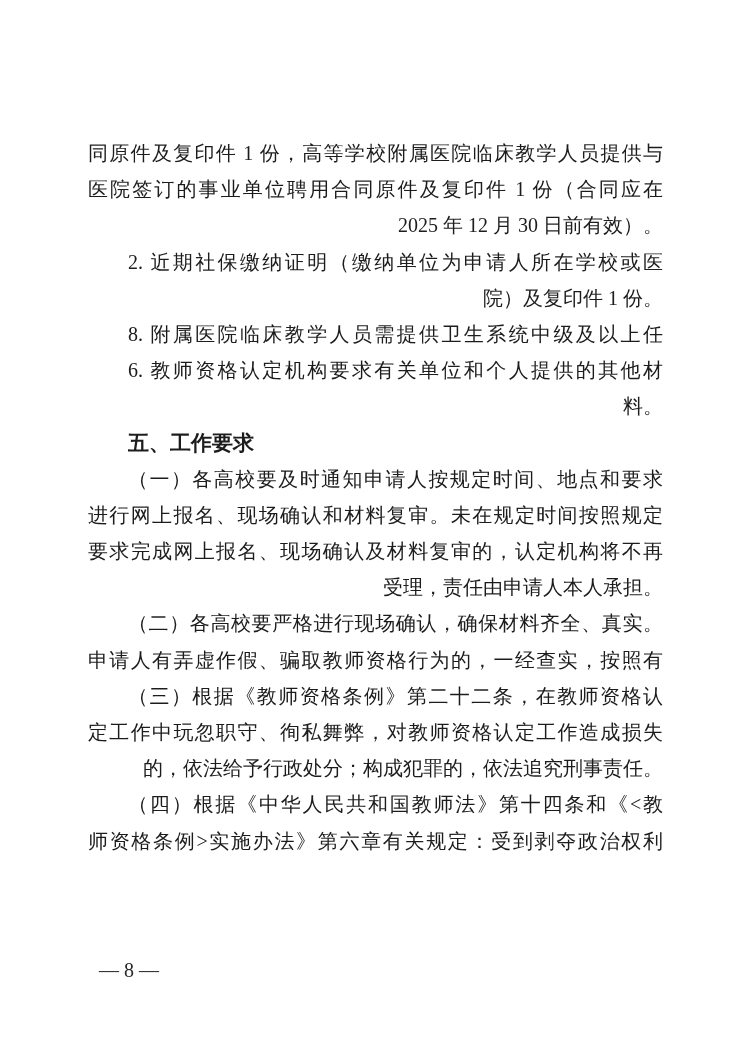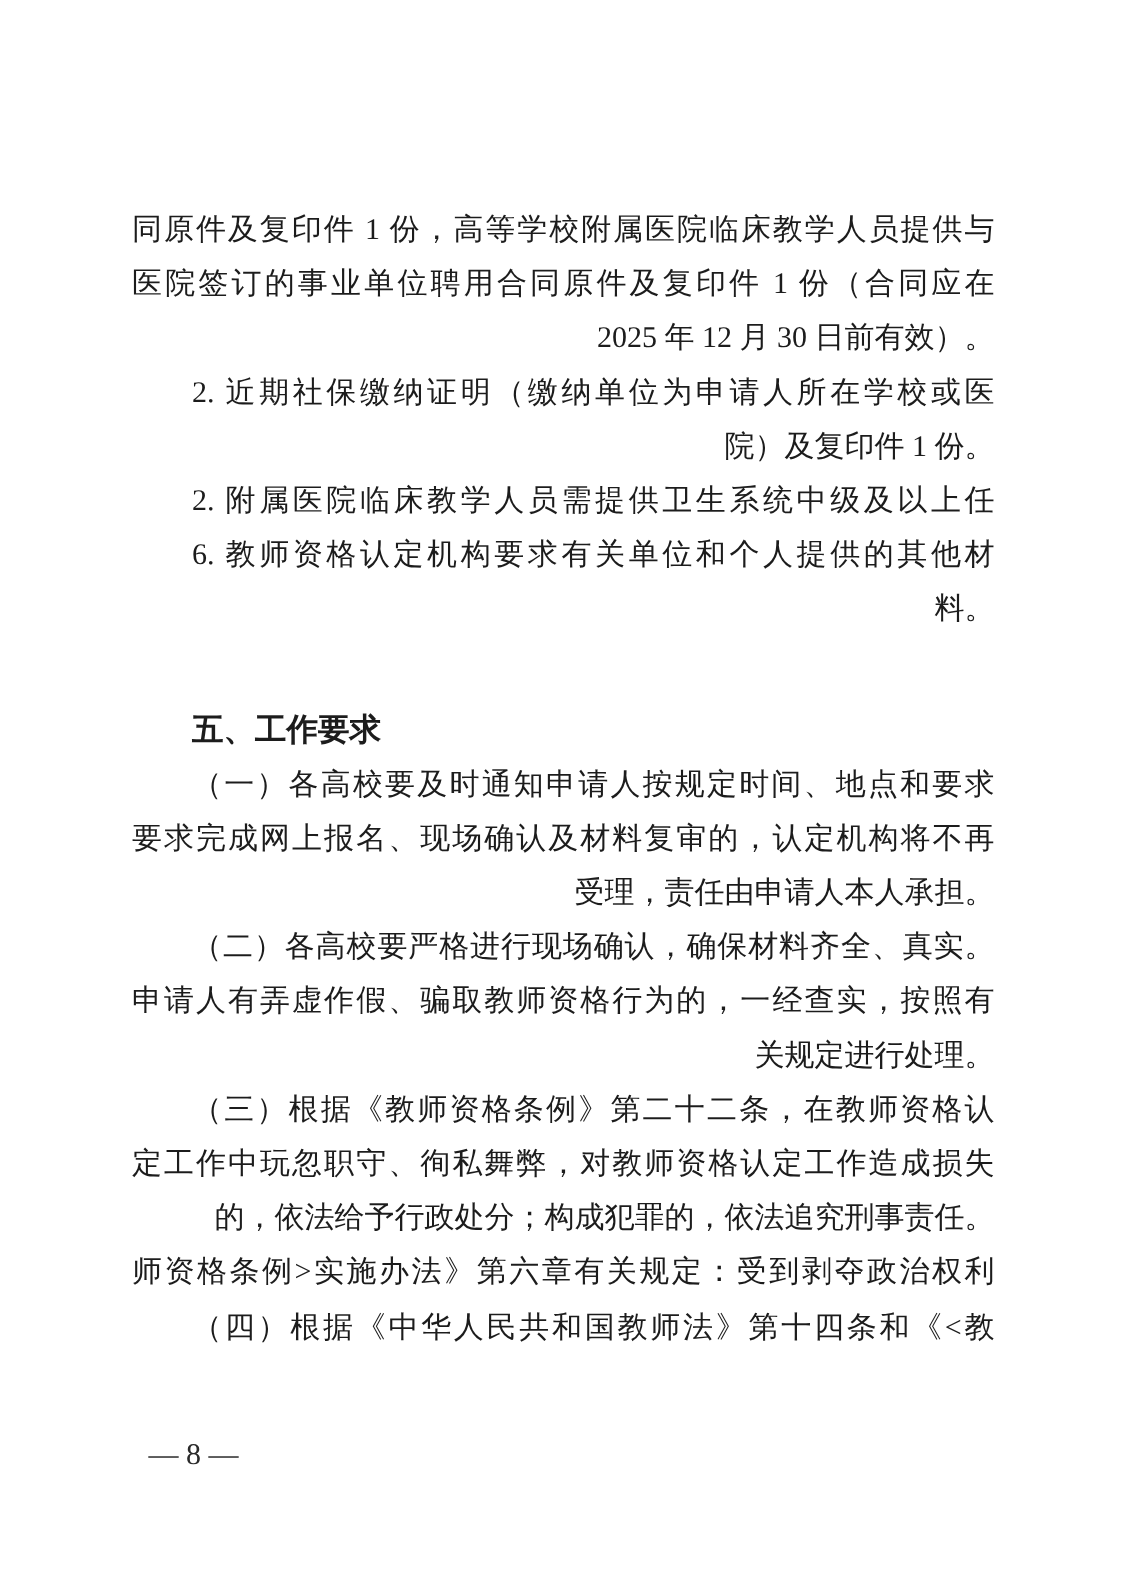--- a/index.html
+++ b/index.html
@@ -39,21 +39,20 @@
   }
   .line.indent {
     text-indent: 40px;
   }
   .line.heading {
     font-family: "Liberation Sans", "DejaVu Sans", sans-serif;
     font-weight: 700;
     font-size: 21px;
     text-align: left;
     text-align-last: left;
-    margin-top: 44px;
   }
   .footer {
     position: absolute;
     left: 99px;
     top: 958px;
     font-size: 20px;
     line-height: 24px;
     color: #2a2a2a;
     font-family: "Liberation Serif", "DejaVu Serif", serif;
   }
@@ -61,30 +60,30 @@
 </head>
 <body>
 
 <div class="page">
   <div class="text-block" id="text-block">
       <div class="line justify">同原件及复印件 1 份，高等学校附属医院临床教学人员提供与</div>
       <div class="line justify">医院签订的事业单位聘用合同原件及复印件 1 份（合同应在</div>
       <div class="line">2025 年 12 月 30 日前有效）。</div>
       <div class="line indent justify">2. 近期社保缴纳证明（缴纳单位为申请人所在学校或医</div>
       <div class="line">院）及复印件 1 份。</div>
-      <div class="line indent justify">2. 附属医院临床教学人员需提供卫生系统中级及以上任</div>
+      <div class="line indent justify">8. 附属医院临床教学人员需提供卫生系统中级及以上任</div>
       <div class="line indent justify">6. 教师资格认定机构要求有关单位和个人提供的其他材</div>
       <div class="line">料。</div>
       <div class="line indent heading">五、工作要求</div>
       <div class="line indent justify">（一）各高校要及时通知申请人按规定时间、地点和要求</div>
+      <div class="line justify">进行网上报名、现场确认和材料复审。未在规定时间按照规定</div>
       <div class="line justify">要求完成网上报名、现场确认及材料复审的，认定机构将不再</div>
       <div class="line">受理，责任由申请人本人承担。</div>
       <div class="line indent justify">（二）各高校要严格进行现场确认，确保材料齐全、真实。</div>
       <div class="line justify">申请人有弄虚作假、骗取教师资格行为的，一经查实，按照有</div>
-      <div class="line">关规定进行处理。</div>
       <div class="line indent justify">（三）根据《教师资格条例》第二十二条，在教师资格认</div>
       <div class="line justify">定工作中玩忽职守、徇私舞弊，对教师资格认定工作造成损失</div>
       <div class="line">的，依法给予行政处分；构成犯罪的，依法追究刑事责任。</div>
+      <div class="line indent justify">（四）根据《中华人民共和国教师法》第十四条和《&lt;教</div>
       <div class="line justify">师资格条例&gt;实施办法》第六章有关规定：受到剥夺政治权利</div>
-      <div class="line indent justify">（四）根据《中华人民共和国教师法》第十四条和《&lt;教</div>
     </div>
   <div class="footer">— 8 —</div>
 </div>
 
 </body></html>

